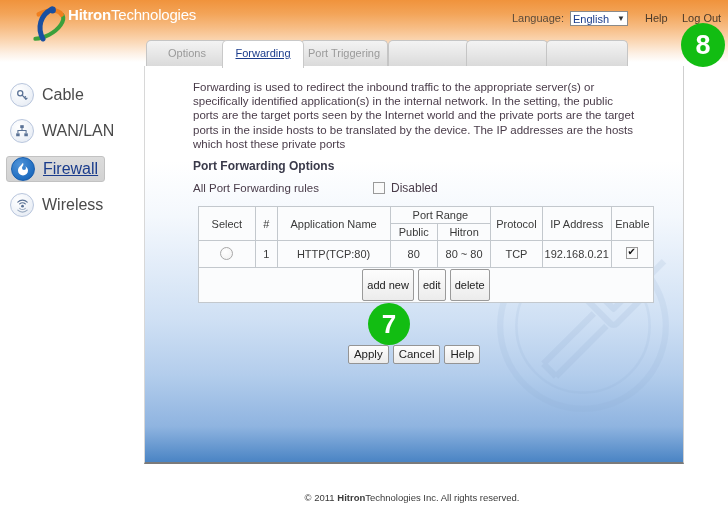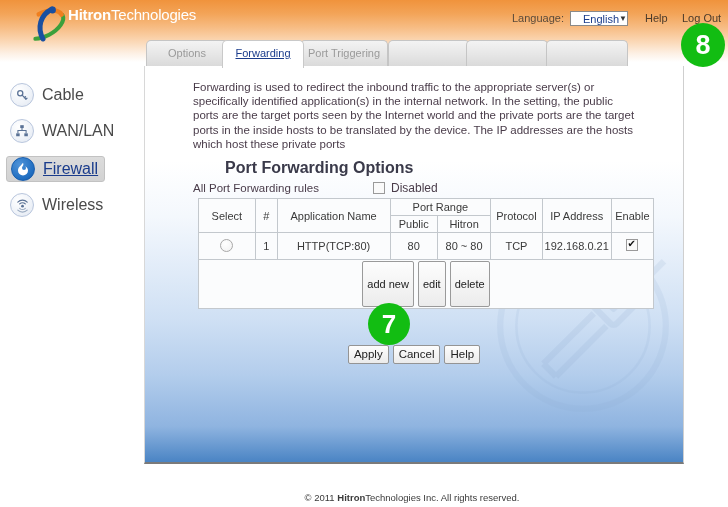--- a/index.html
+++ b/index.html
@@ -50,21 +50,21 @@
   }
   #lang-select {
     position: absolute;
     left: 570px; top: 11px;
     width: 58px; height: 15px;
     border: 1px solid #8a8a8a;
     background: #ffffff;
     font-family: "Liberation Sans", sans-serif;
     font-size: 11px;
     color: #1a3c8c;
-    padding: 0 12px;
+    padding: 0 2px;
     line-height: 14px;
     box-sizing: border-box;
     position: absolute;
     display: flex;
     align-items: center;
     justify-content: space-between;
     cursor: pointer;
   }
   #lang-select .arrow { font-size: 8px; color: #333; }
 
@@ -188,24 +188,23 @@
     position: absolute;
     left: 48px; top: 14px;
     width: 448px;
     font-size: 11.5px;
     line-height: 14.2px;
     color: #4a3c4a;
   }
   #sec-title {
     position: absolute;
     left: 48px; top: 93px;
-    font-size: 16px;
+    font-size: 12px;
     font-weight: bold;
     color: #3a3a4a;
-    margin-left: 32px;
   }
   #rules-label {
     position: absolute;
     left: 48px; top: 116px;
     font-size: 11.5px;
     color: #4a3c4a;
   }
   #disabled-wrap {
     position: absolute;
     left: 228px; top: 115px;
@@ -231,21 +230,21 @@
   }
   #disabled-label {
     margin-left: 6px;
     font-size: 12px;
     color: #4a3c4a;
   }
 
   
   #ptable {
     position: absolute;
-    left: 53px; top: 132px;
+    left: 53px; top: 140px;
     width: 456px;
     border-collapse: collapse;
     font-size: 11px;
     color: #3a3a3a;
     background: #ffffff;
   }
   #ptable th, #ptable td {
     border: 1px solid #c3c8cd;
     text-align: center;
     padding: 1px 2px;
@@ -267,21 +266,21 @@
     padding: 3px 0;
     background: #f2f5f8;
   }
   .minibtn {
     font-family: "Liberation Sans", sans-serif;
     font-size: 11px;
     color: #222;
     background: linear-gradient(to bottom,#fdfdfd 0%, #ececec 100%);
     border: 1px solid #9a9a9a;
     border-radius: 2px;
-    padding: 15px 4px;
+    padding: 8px 4px;
     margin: 0 2px;
     cursor: pointer;
     line-height: 14px;
     display: inline-block;
   }
 
   #actionrow {
     position: absolute;
     left: 0; top: 279px;
     width: 100%;

